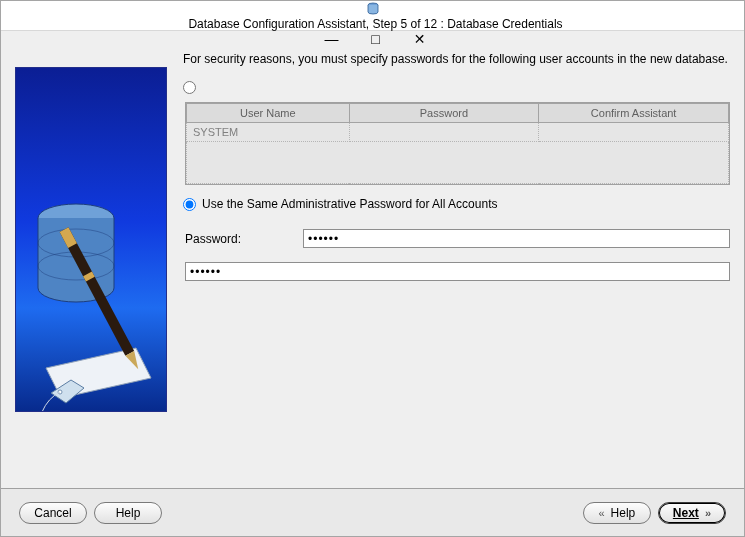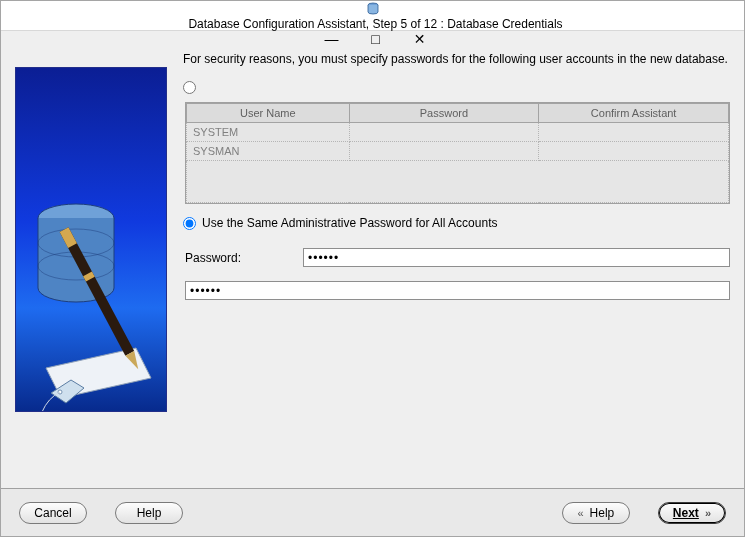--- a/index.html
+++ b/index.html
@@ -112,21 +112,21 @@
     font-size: 12px;
     letter-spacing: 1px;
   }
   .footer {
     height: 48px;
     border-top: 1px solid #a0a0a0;
     background:#e9e9e9;
     display:flex;
     align-items:center;
     padding: 0 18px;
-    gap: 28px;
+    gap: 7px;
   }
   .footer .spacer { flex:1; }
   .btn {
     height: 22px;
     min-width: 68px;
     border: 1px solid #7a7a7a;
     border-radius: 11px;
     background: linear-gradient(#fdfdfd,#e2e2e2);
     font-size: 12px;
     padding: 0 14px;
@@ -204,25 +204,20 @@
               <th style="width:35%">Password</th>
               <th style="width:35%">Confirm Assistant</th>
             </tr>
           </thead>
           <tbody>
             <tr>
               <td>SYSTEM</td>
               <td></td>
               <td></td>
             </tr>
-            <tr>
-              <td>SYSMAN</td>
-              <td></td>
-              <td></td>
-            </tr>
             <tr class="filler">
                 <td colspan="3"></td>
               </tr>
           </tbody>
         </table>
       </div>
 
       <div class="opt-row">
         <input type="radio" name="pwmode" checked="" style="">
         <span>Use the Same Administrative Password for All Accounts</span>

